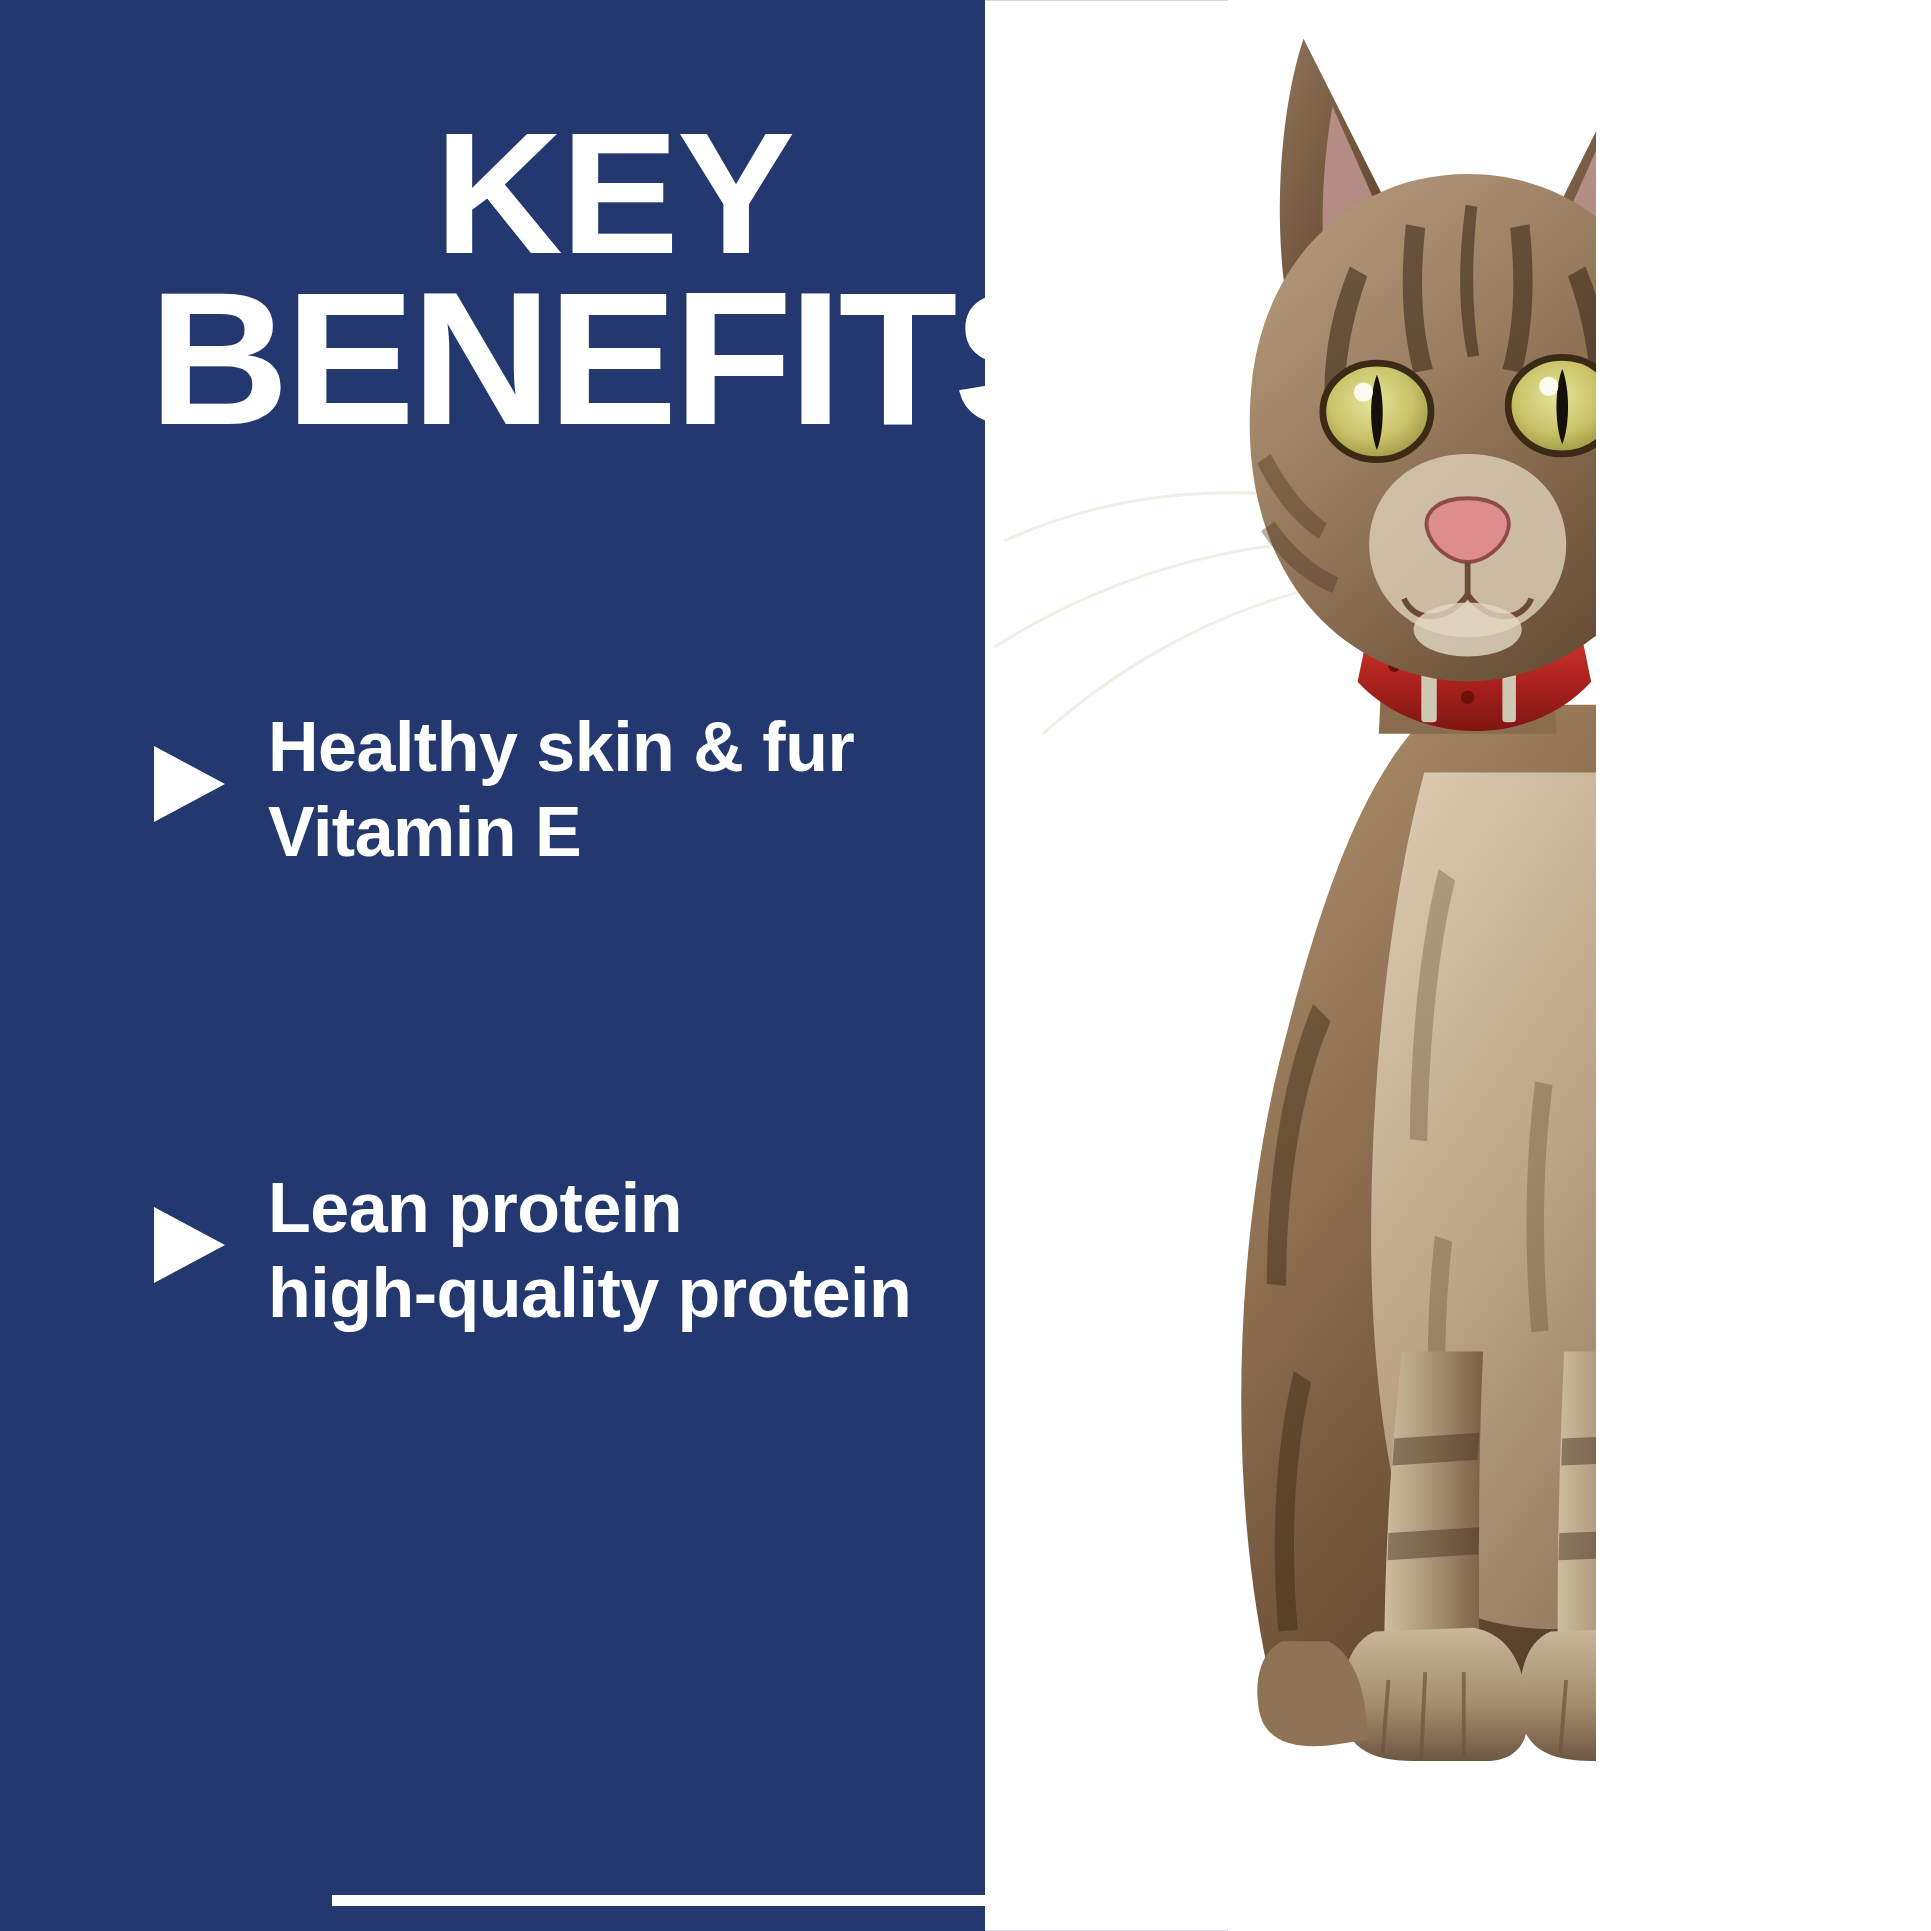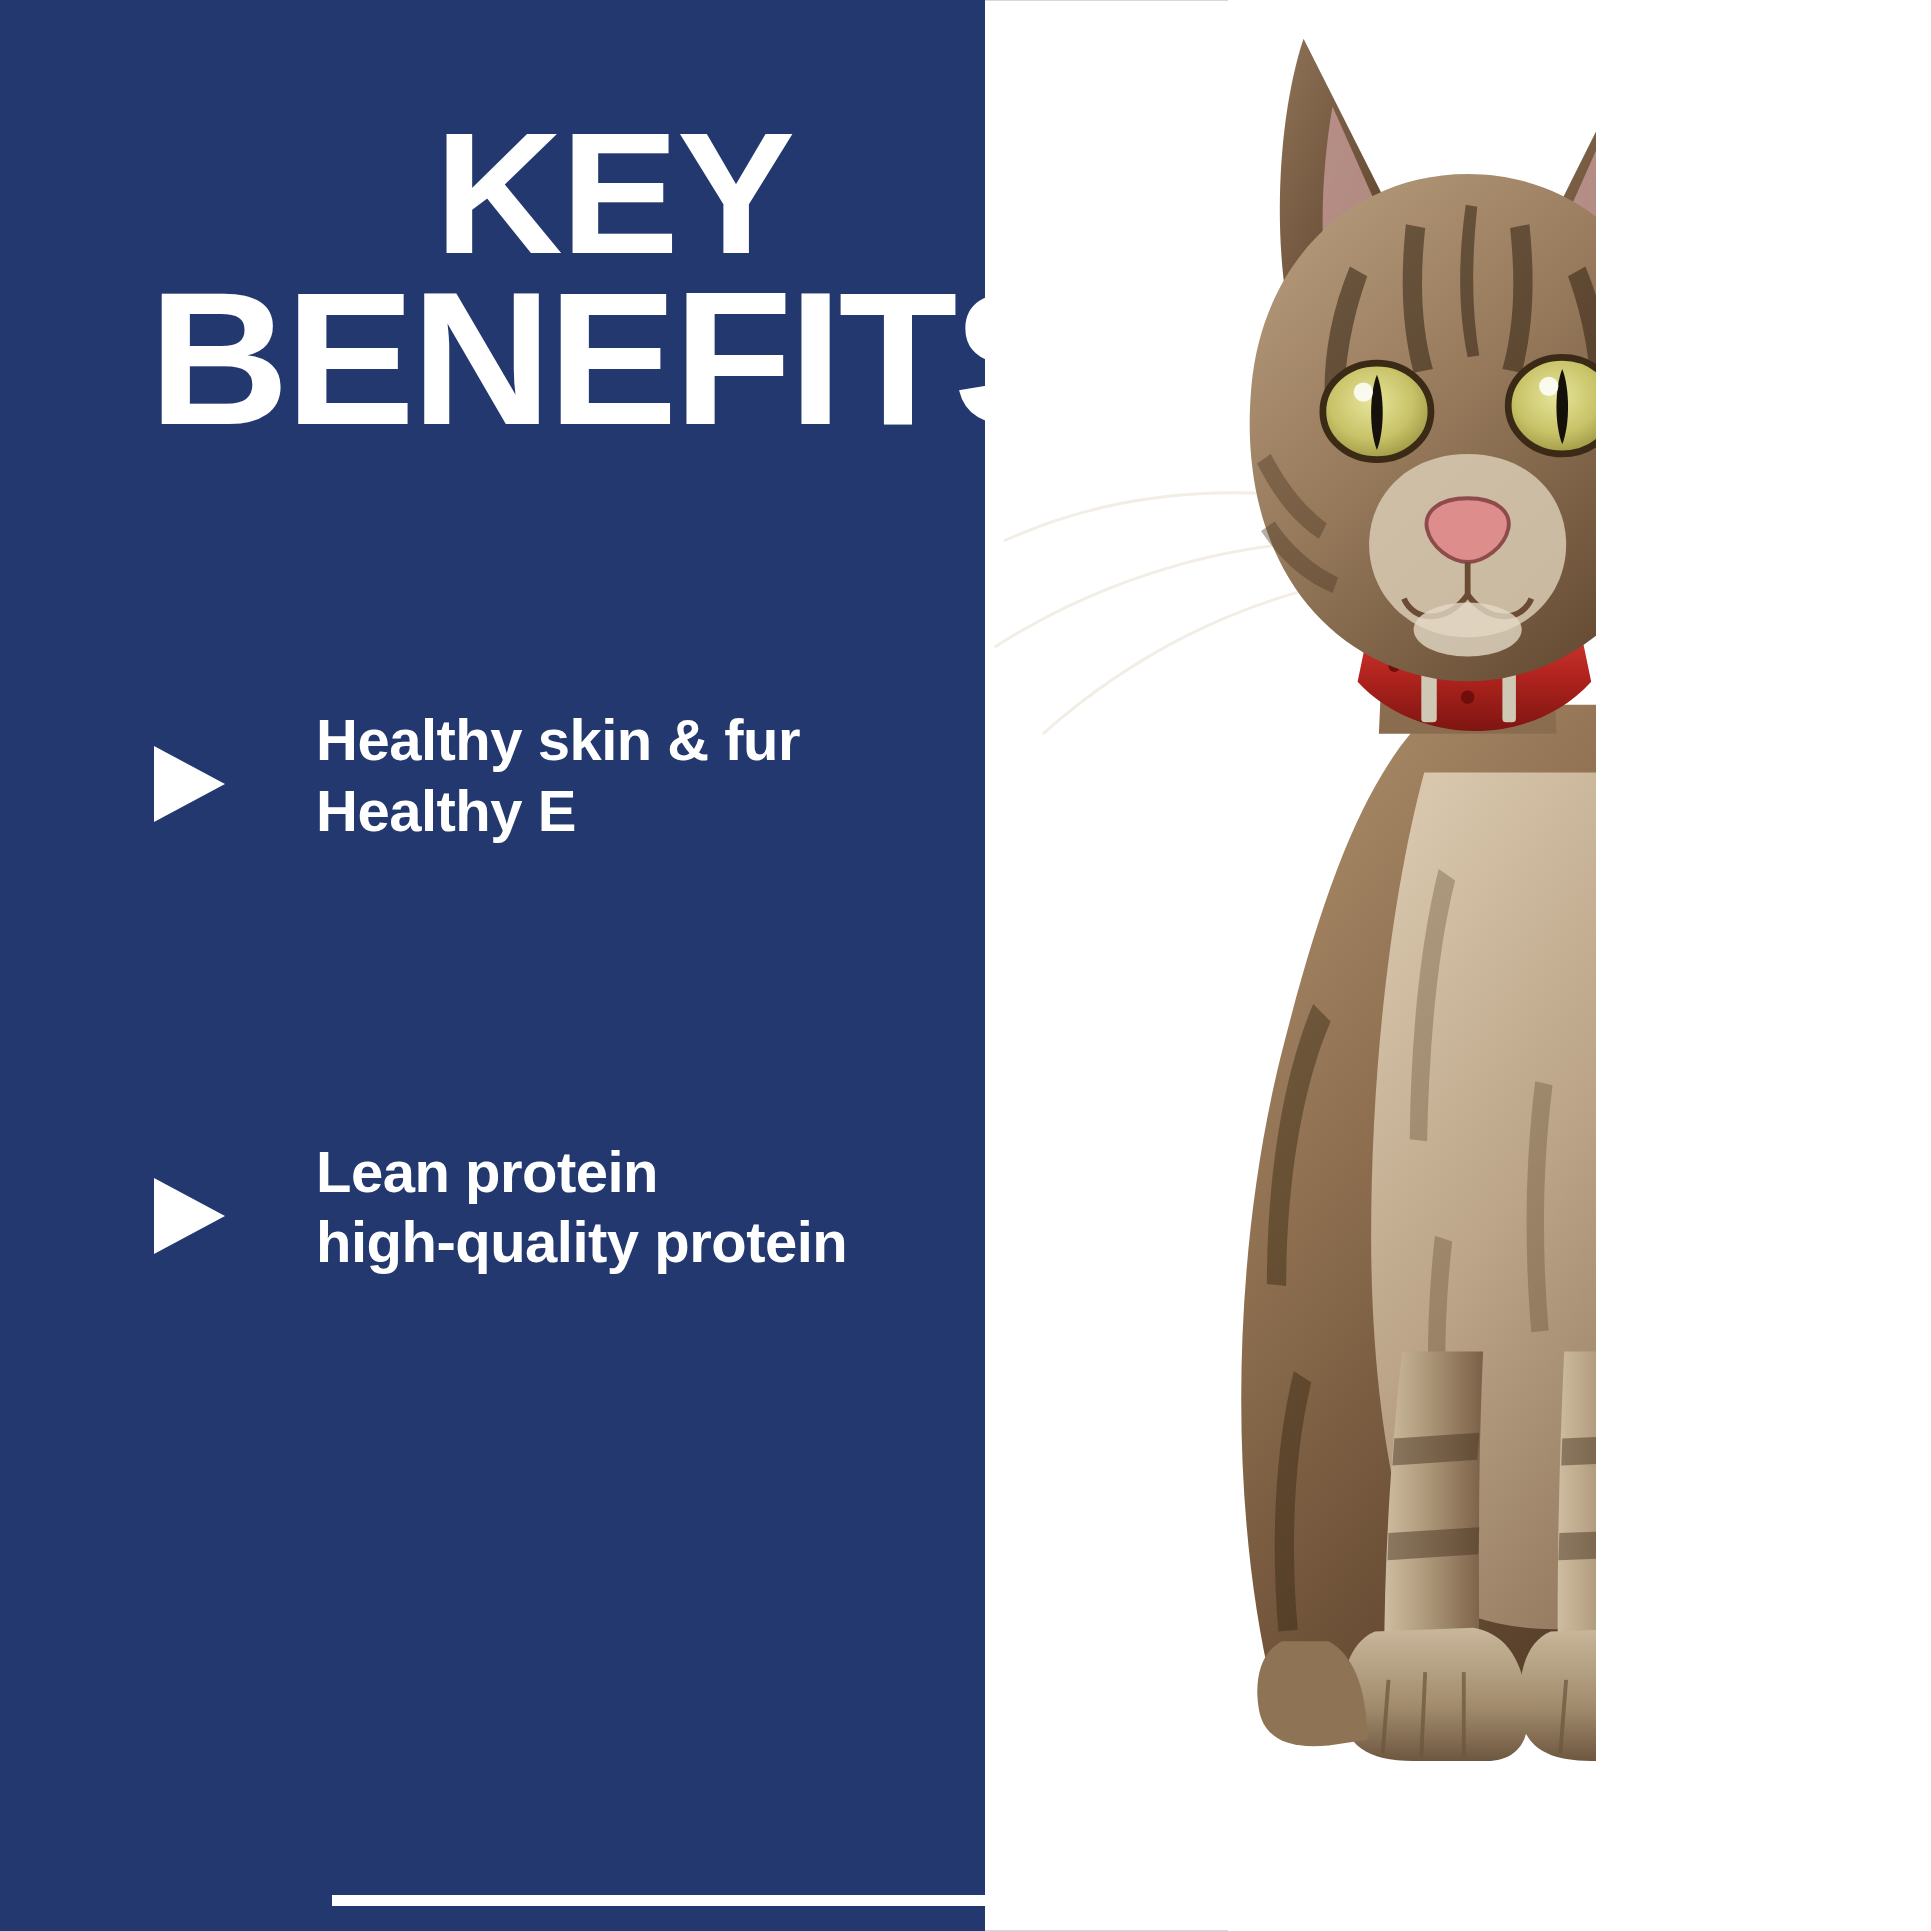--- a/index.html
+++ b/index.html
@@ -43,24 +43,24 @@
 
   .tri {
     flex:0 0 auto;
     width:0; height:0;
     border-top:38px solid transparent;
     border-bottom:38px solid transparent;
     border-left:71px solid #ffffff;
     margin-top:41px;
   }
   .benefit-text {
-    margin-left:91px;
+    margin-left:43px;
     color:#ffffff;
     font-weight:700;
-    font-size:58px;
+    font-size:70px;
     line-height:1.22;
     max-width:772px;
     letter-spacing:-0.5px;
   }
   .benefit-text .ln { display:block; white-space:nowrap; }
 
   
   .divider {
     position:absolute; left:332px; top:1190px;
     width:784px; height:10.6px;
@@ -81,21 +81,21 @@
     <span class="l1">KEY</span>
     <span class="l2">BENEFITS</span>
   </div>
 
   <div class="benefits">
 
     <div class="benefit benefit-1">
       <span class="tri"></span>
       <div class="benefit-text">
         <span class="ln">Healthy skin &amp; fur</span>
-        <span class="ln">Healthy E</span>
+        <span class="ln">Vitamin E</span>
       </div>
     </div>
 
     <div class="divider"></div>
 
     <div class="benefit benefit-2" style="margin-top:290px;">
       <span class="tri"></span>
       <div class="benefit-text">
         <span class="ln">Lean protein</span>
         <span class="ln">high-quality protein</span>

